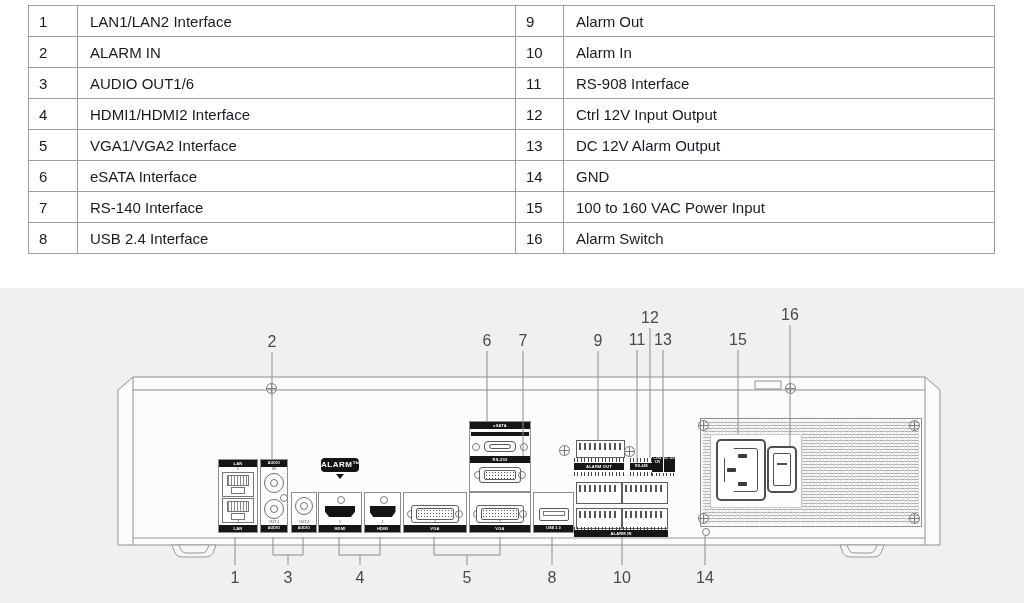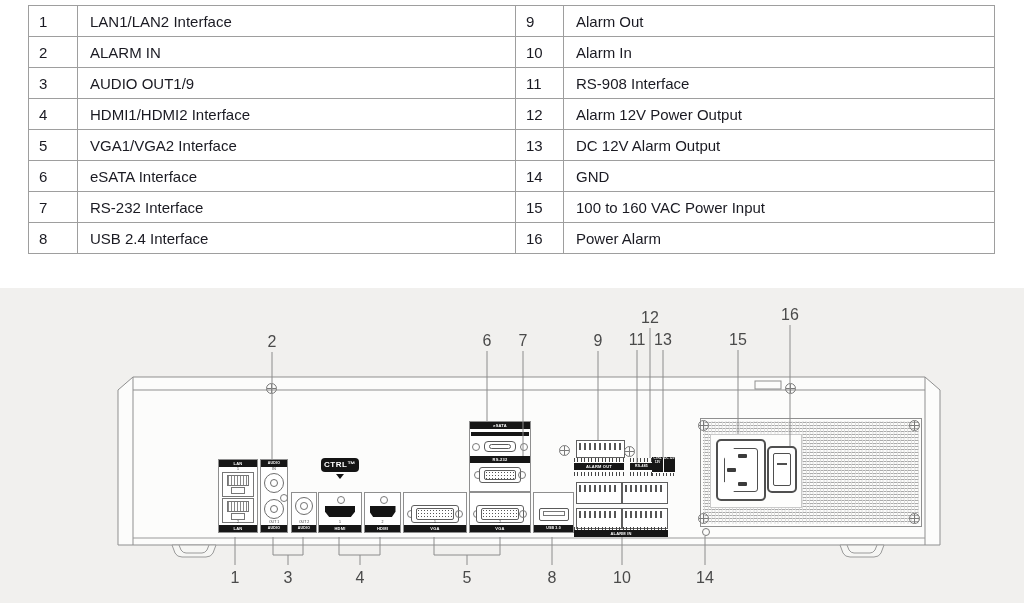--- a/index.html
+++ b/index.html
@@ -96,53 +96,53 @@
             <td>Alarm Out</td>
           </tr>
       <tr>
             <td class="no">2</td>
             <td>ALARM IN</td>
             <td class="no">10</td>
             <td>Alarm In</td>
           </tr>
       <tr>
             <td class="no">3</td>
-            <td>AUDIO OUT1/9</td>
+            <td>AUDIO OUT1/6</td>
             <td class="no">11</td>
             <td>RS-908 Interface</td>
           </tr>
       <tr>
             <td class="no">4</td>
             <td>HDMI1/HDMI2 Interface</td>
             <td class="no">12</td>
-            <td>Alarm 12V Power Output</td>
+            <td>Ctrl 12V Input Output</td>
           </tr>
       <tr>
             <td class="no">5</td>
             <td>VGA1/VGA2 Interface</td>
             <td class="no">13</td>
             <td>DC 12V Alarm Output</td>
           </tr>
       <tr>
             <td class="no">6</td>
             <td>eSATA Interface</td>
             <td class="no">14</td>
             <td>GND</td>
           </tr>
       <tr>
             <td class="no">7</td>
-            <td>RS-232 Interface</td>
+            <td>RS-140 Interface</td>
             <td class="no">15</td>
             <td>100 to 160 VAC Power Input</td>
           </tr>
       <tr>
             <td class="no">8</td>
             <td>USB 2.4 Interface</td>
             <td class="no">16</td>
-            <td>Power Alarm</td>
+            <td>Alarm Switch</td>
           </tr>
     </tbody>
       </table>
   </div>
 
   <div class="diagram">
 
     <svg width="1024" height="315">
       <polygon points="118,102 133,89 925,89 940,102 940,257 118,257" fill="#fcfcfb" stroke="#8f8f8f" stroke-width="1"></polygon>
       <line x1="133" y1="89" x2="133" y2="257" stroke="#8f8f8f"></line>
@@ -175,21 +175,21 @@
     </div>
 
     <span class="screw-sm" style="left:280px;top:206px"></span>
 
     <div class="block" style="left:291px;top:204px;width:26px;height:41px">
       <span class="rca" style="top:4px;width:16px;height:16px"></span>
       <span class="strip" style="bottom:8px">OUT 2</span>
       <span class="bar" style="bottom:0;font-size:3.5px">AUDIO</span>
     </div>
 
-    <div class="hdmi-badge" style="left:321px;top:170px;width:38px;height:14px">CTRL™</div>
+    <div class="hdmi-badge" style="left:321px;top:170px;width:38px;height:14px">ALARM™</div>
     <div class="badge-arrow" style="left:336px;top:186px"></div>
 
     <div class="block" style="left:318px;top:204px;width:44px;height:41px">
       <span class="screw-sm" style="left:50%;margin-left:-3px;top:3px"></span>
       <span class="hdmi-conn" style="top:13px;width:30px"></span>
       <span class="strip" style="bottom:8px">1</span>
       <span class="bar" style="bottom:0">HDMI</span>
     </div>
     <div class="block" style="left:364px;top:204px;width:37px;height:41px">
       <span class="screw-sm" style="left:50%;margin-left:-3px;top:3px"></span>

